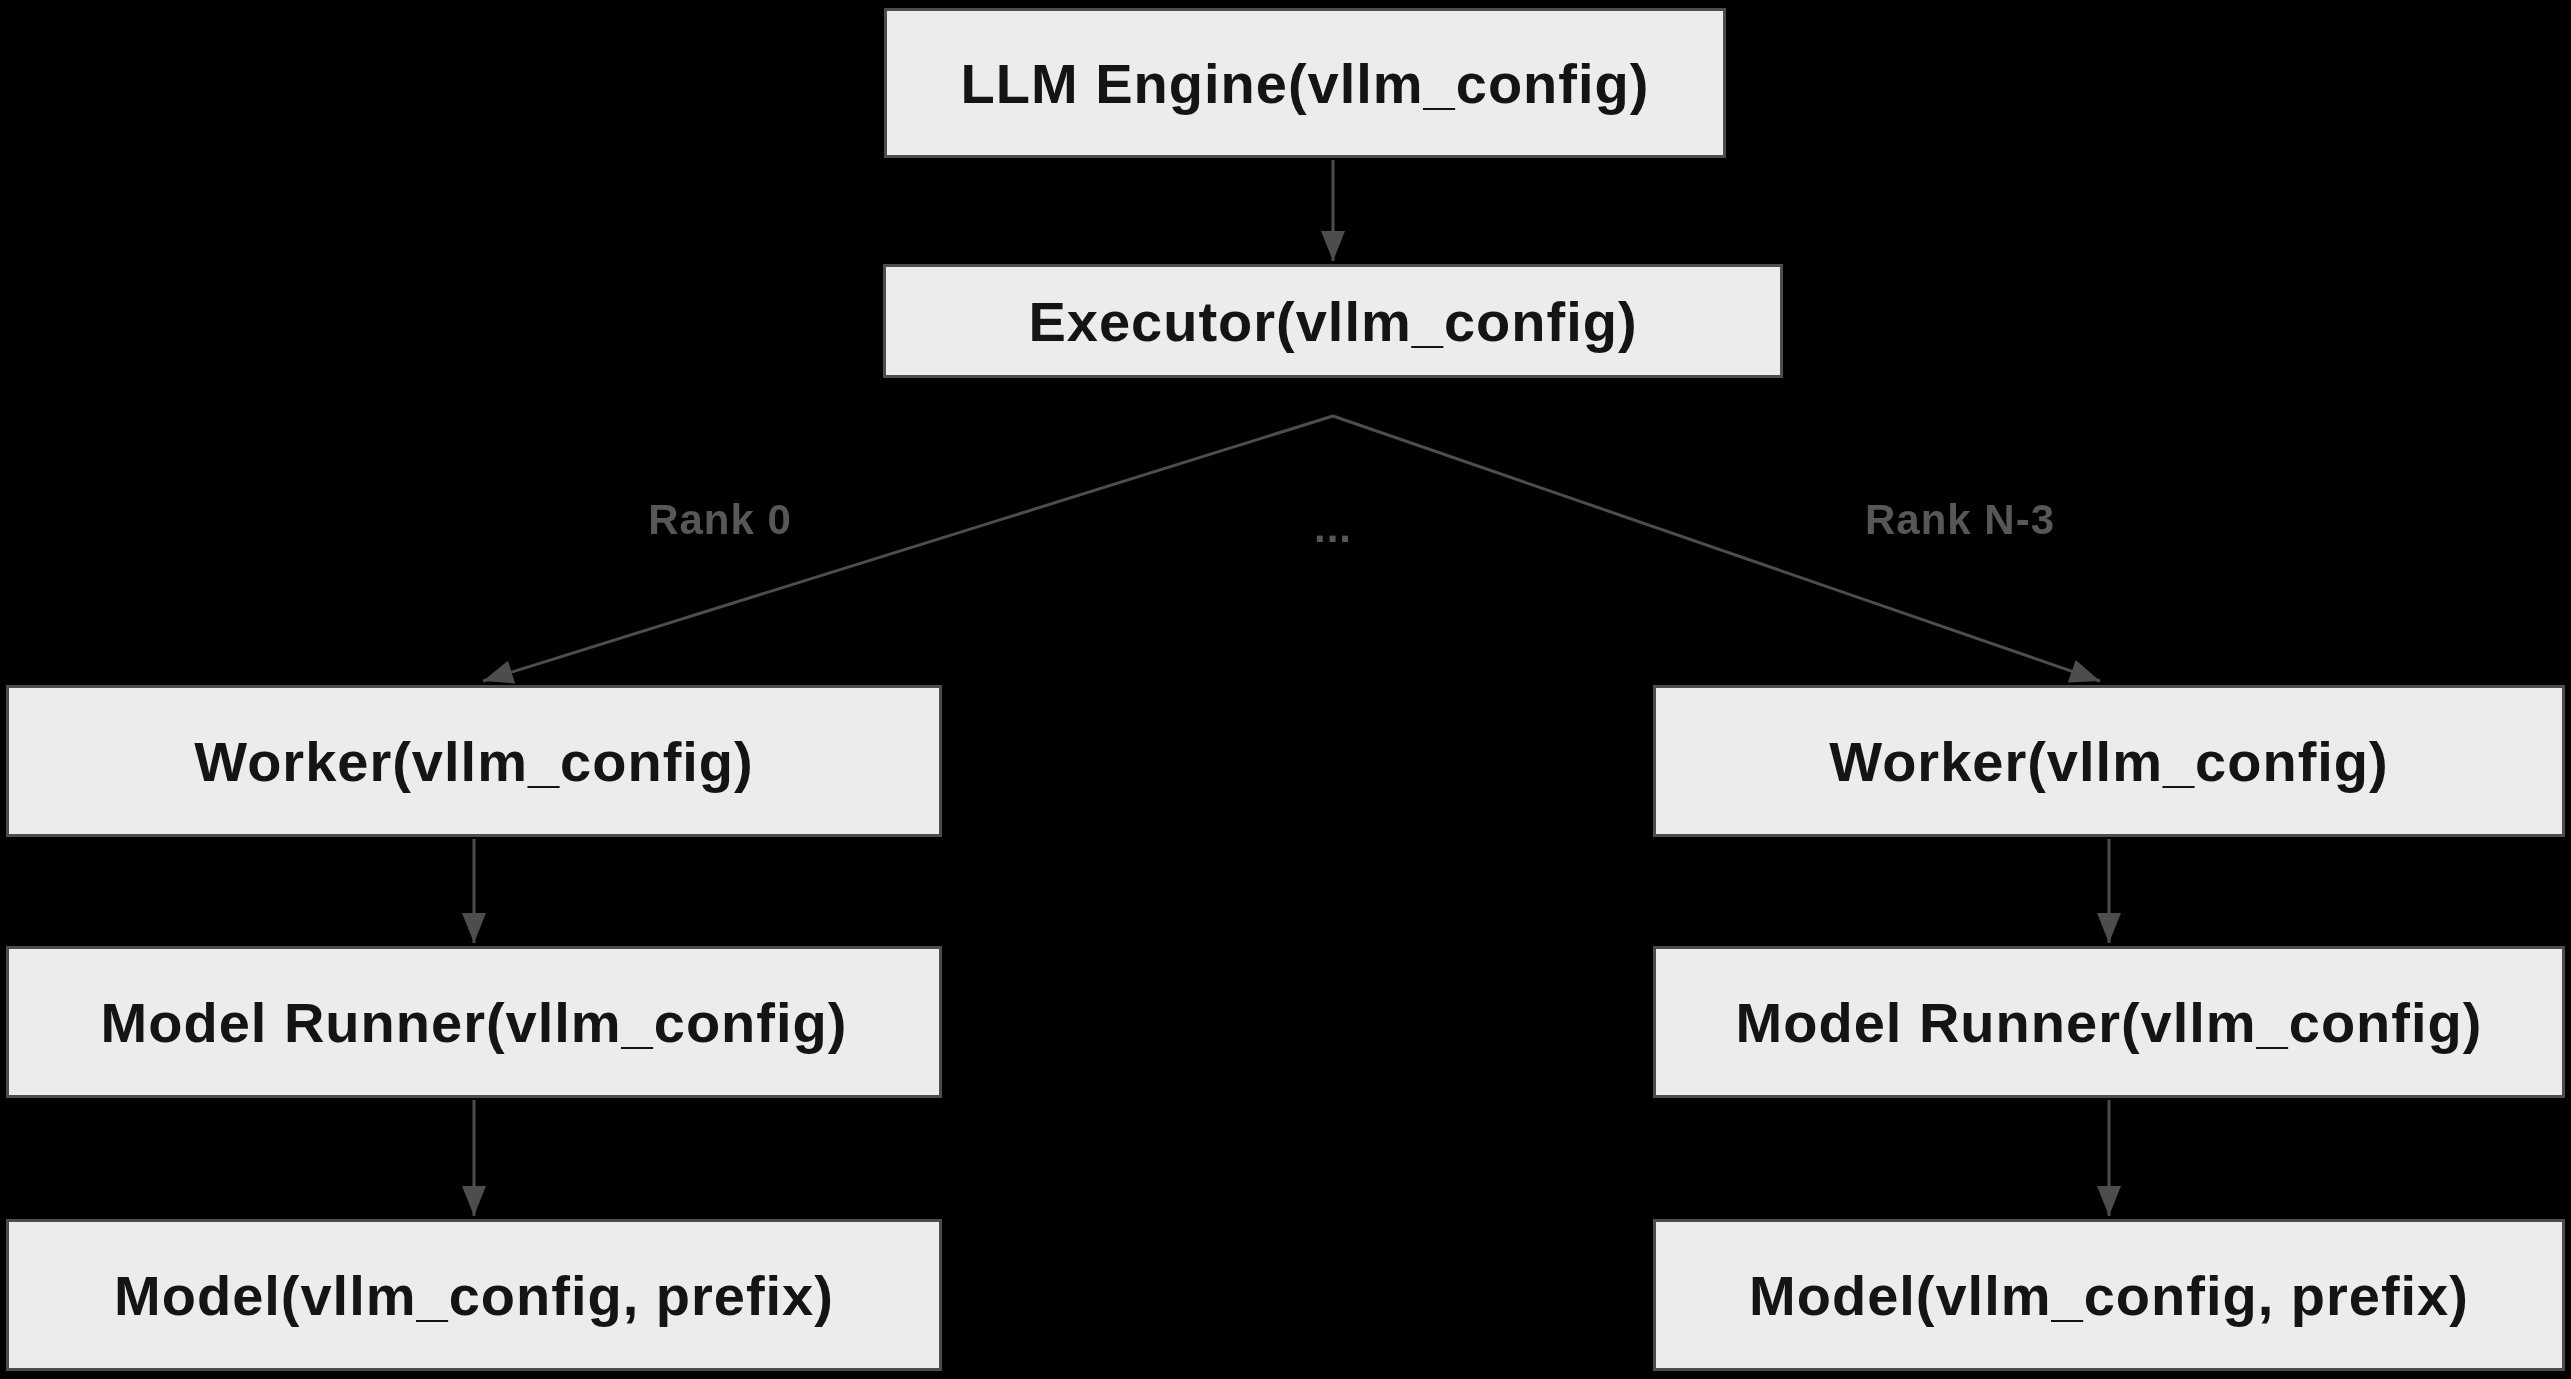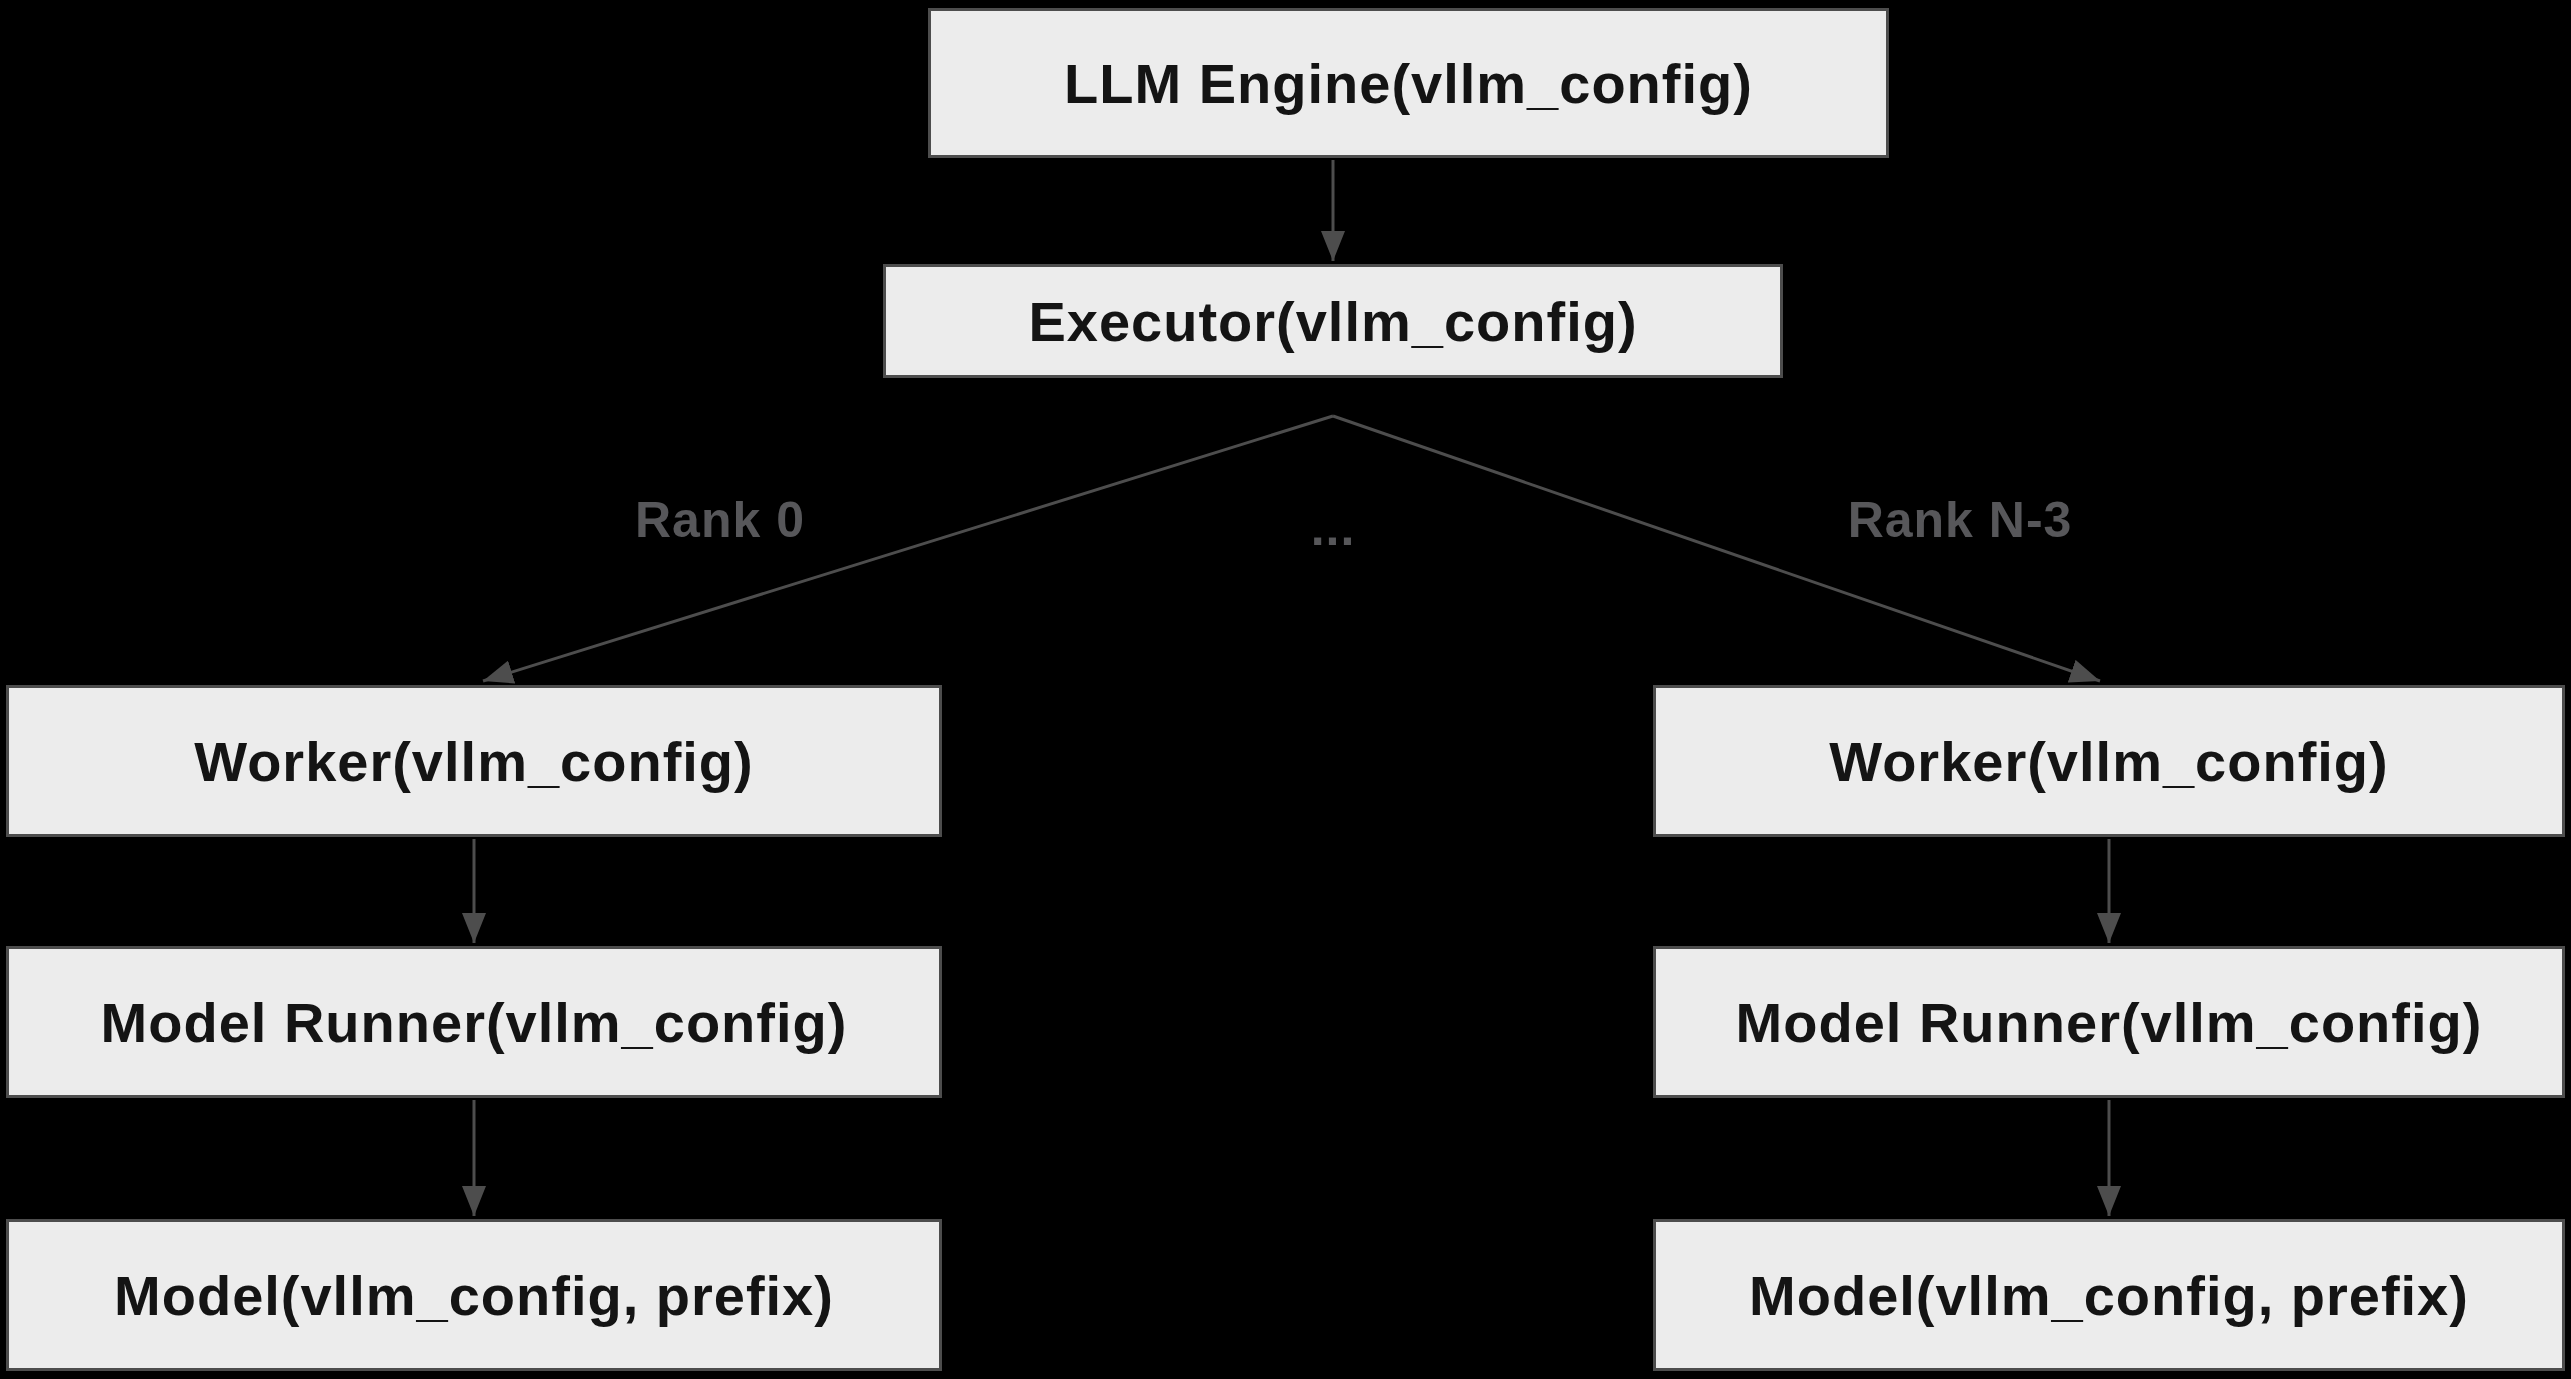--- a/index.html
+++ b/index.html
@@ -36,27 +36,27 @@
     color: #141414;
     font-size: 56px;
     font-weight: bold;
     letter-spacing: 1px;
     white-space: nowrap;
   }
   .edge-label {
     position: absolute;
     transform: translate(-50%, -50%);
     color: #57575a;
-    font-size: 50px;
+    font-size: 42px;
     font-weight: bold;
     letter-spacing: 1px;
     white-space: nowrap;
   }
   
-  #node-llm-engine      { left: 928px;  top: 8px;    width: 961px; height: 150px; }
+  #node-llm-engine      { left: 884px;  top: 8px;    width: 842px; height: 150px; }
   #node-executor        { left: 883px;  top: 264px;  width: 900px; height: 114px; }
   #node-worker-left     { left: 6px;    top: 685px;  width: 936px; height: 152px; }
   #node-model-runner-left { left: 6px;  top: 946px;  width: 936px; height: 152px; }
   #node-model-left      { left: 6px;    top: 1219px; width: 936px; height: 152px; }
   #node-worker-right    { left: 1653px; top: 685px;  width: 912px; height: 152px; }
   #node-model-runner-right { left: 1653px; top: 946px; width: 912px; height: 152px; }
   #node-model-right     { left: 1653px; top: 1219px; width: 912px; height: 152px; }
   #edge-label-rank0     { left: 720px;  top: 520px; }
   #edge-label-ellipsis  { left: 1333px; top: 528px; }
   #edge-label-rankn     { left: 1960px; top: 520px; }

